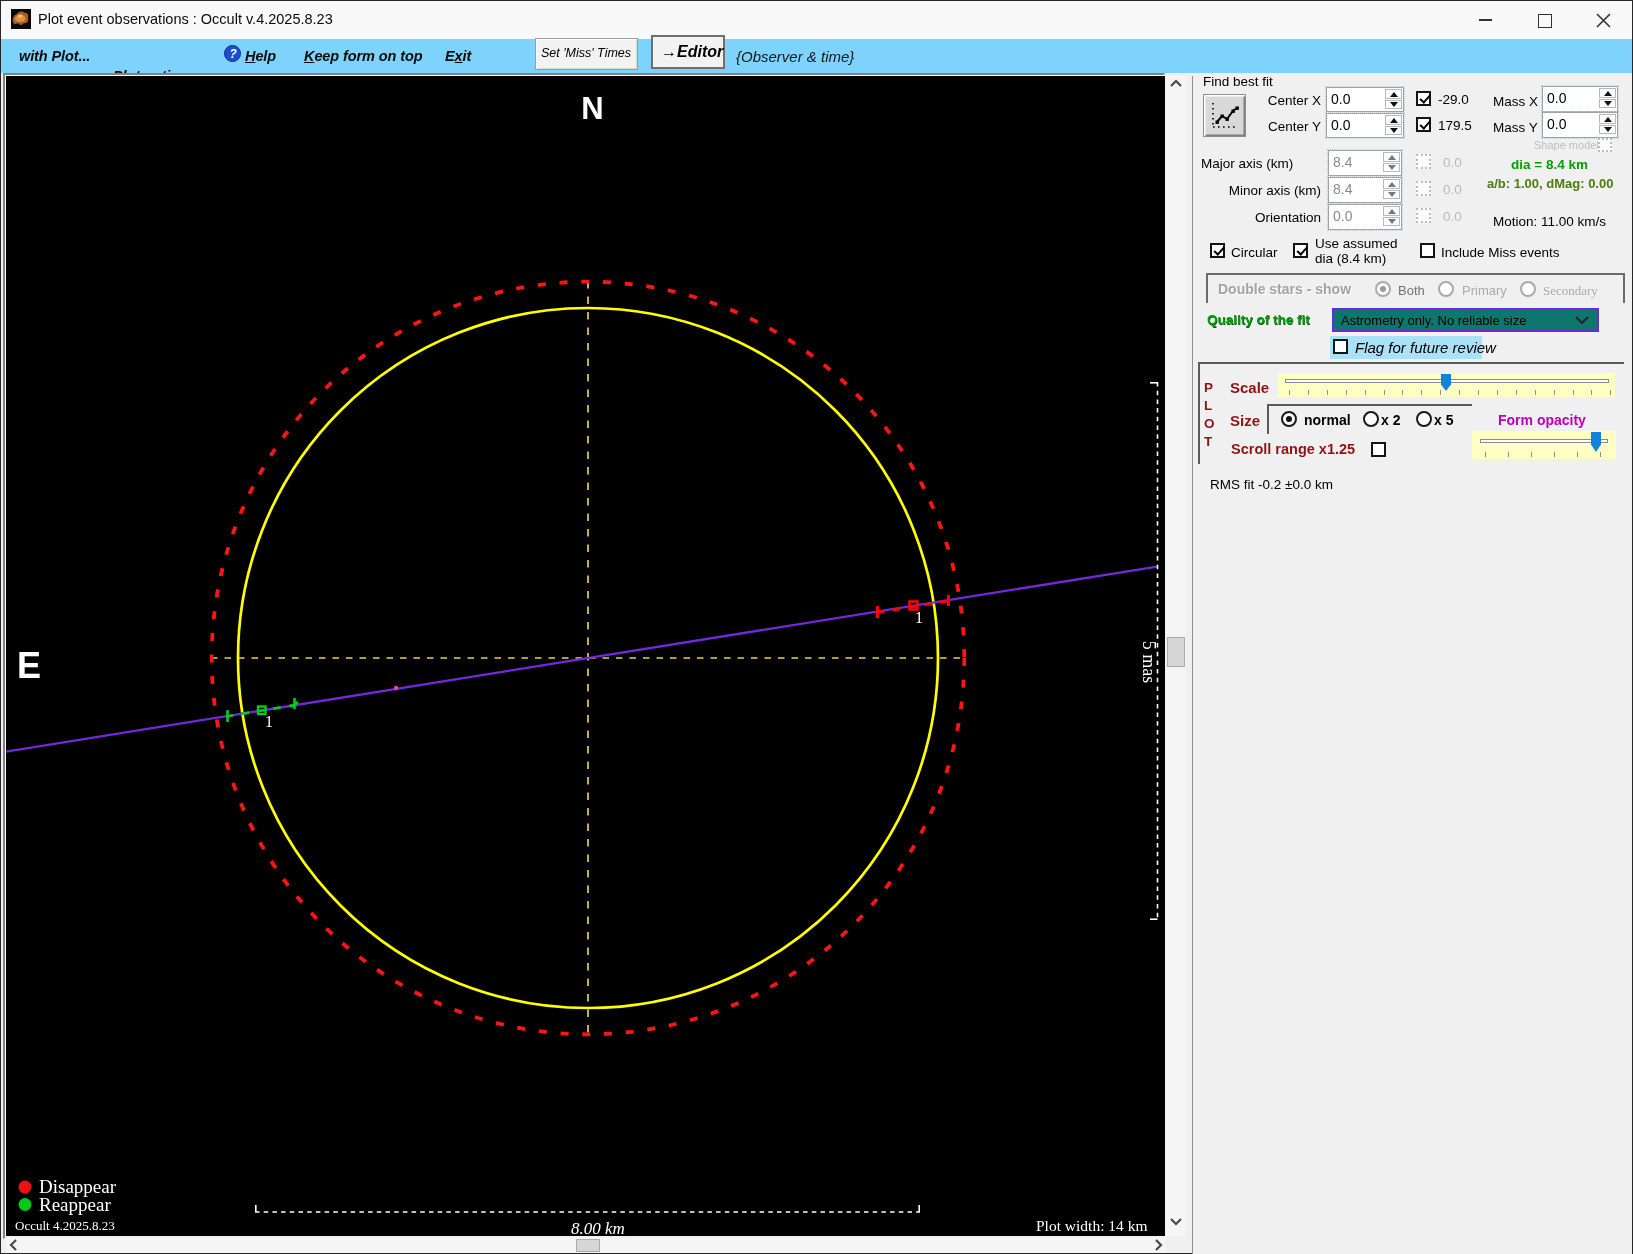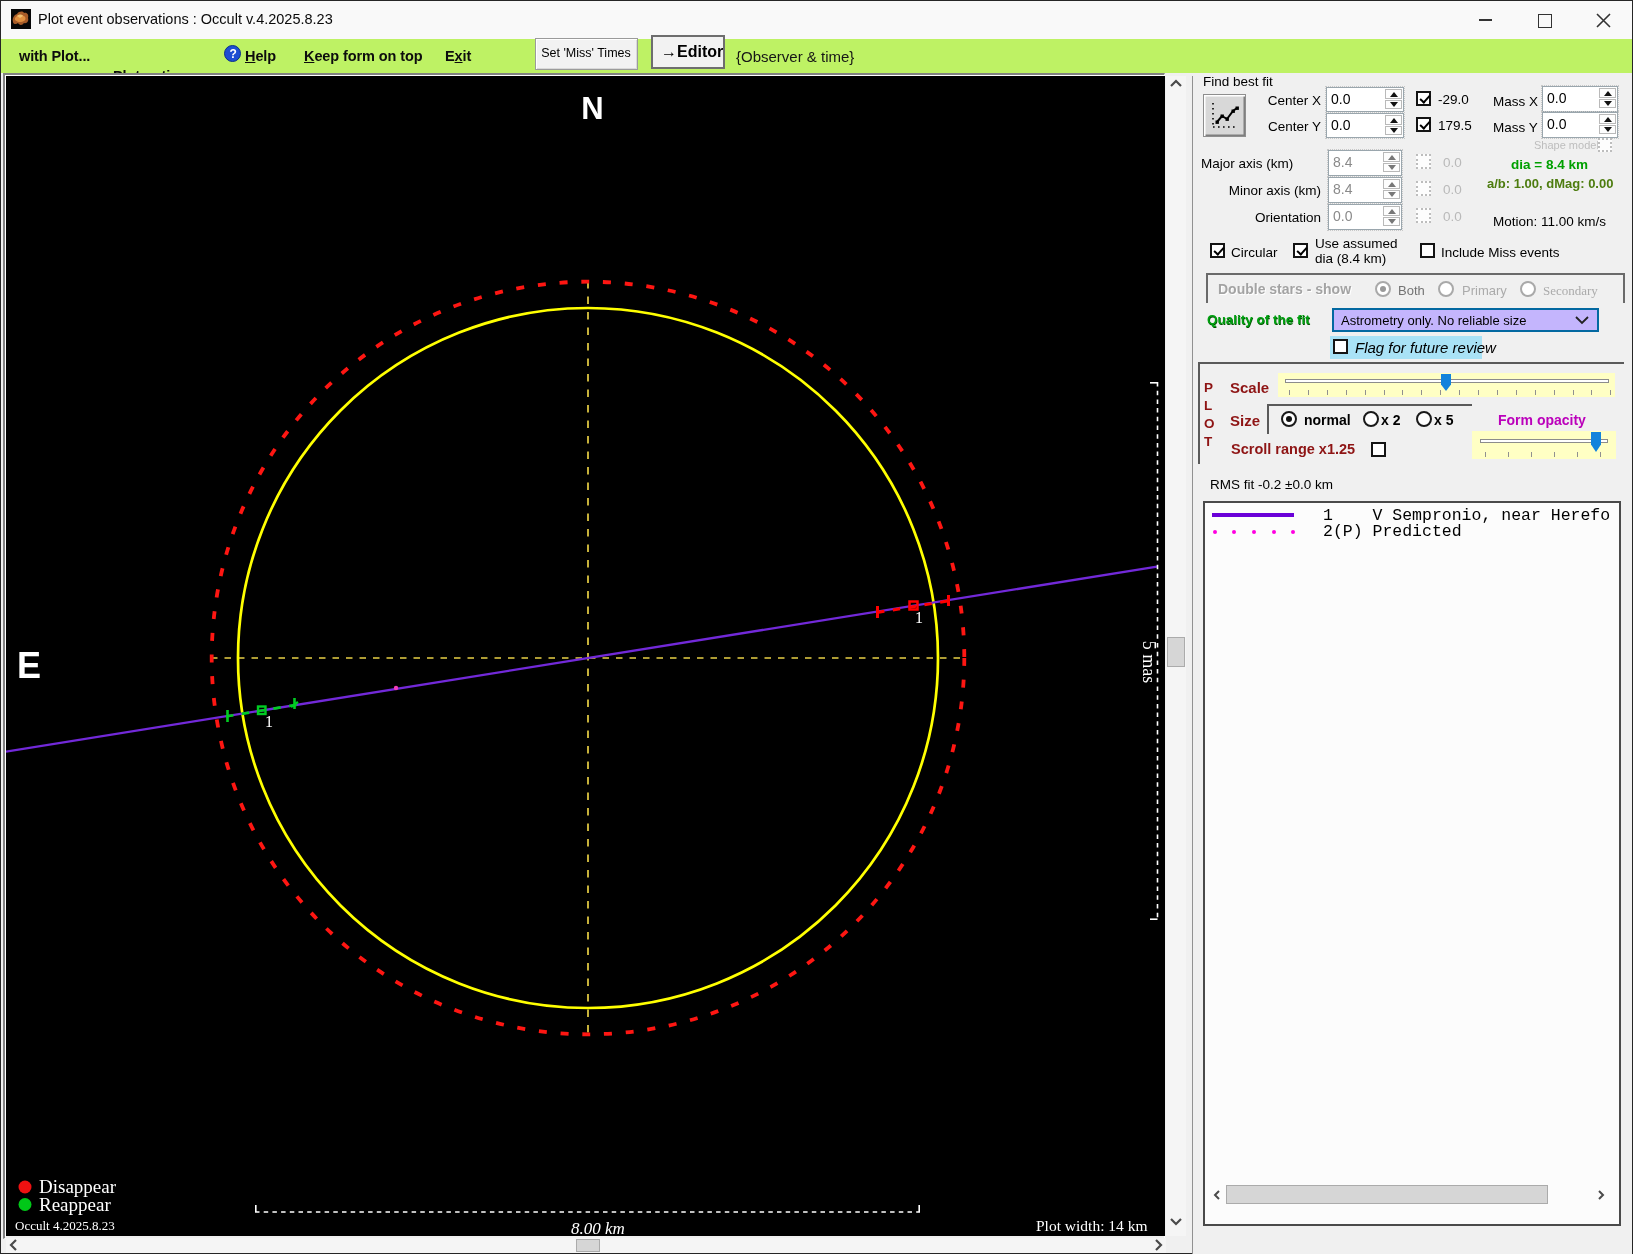--- a/index.html
+++ b/index.html
@@ -2,21 +2,21 @@
 <html><head>
 <meta charset="utf-8">
 <style>
   html,body{margin:0;padding:0;}
   body{width:1633px;height:1254px;position:relative;background:#F0F0F0;
        font-family:"Liberation Sans",sans-serif;overflow:hidden;}
   .abs{position:absolute;}
   #frame{position:absolute;left:0;top:0;width:1631px;height:1252px;border:1px solid #262626;}
   
   #titlebar{left:1px;top:1px;width:1631px;height:38px;background:#F9F9F9;}
-  #menubar{left:1px;top:39px;width:1631px;height:34px;background:#bef264;}
+  #menubar{left:1px;top:39px;width:1631px;height:34px;background:#7dd3fc;font-style:italic;}
   .mitem{position:absolute;top:9px;font-size:14.5px;font-weight:600;color:#0d0d0d;white-space:nowrap;letter-spacing:-0.1px;}
   
   #plotbox{left:3px;top:73px;width:1187px;height:1181px;}
   #canvas{position:absolute;left:3px;top:3px;width:1159px;height:1160px;background:#000;}
   
   #panel{left:1193px;top:73px;width:439px;height:1181px;background:#F0F0F0;}
   .lbl{position:absolute;font-size:13.5px;color:#000;white-space:nowrap;}
   .spin{position:absolute;background:#fff;border:1px solid #9aa6ad;outline:1px dotted #c8c8c8;}
   .spin .val{position:absolute;left:4px;top:3px;font-size:14px;color:#000;}
   .spin .btns{position:absolute;right:1px;top:1px;width:17px;display:block;}
@@ -299,21 +299,21 @@
   <div class="rad dis" style="left:182px;top:208px;">
       <span class="dot"></span>
     </div>
   <div class="lbl" style="left:205px;top:210px;color:#737373;font-size:13px;">Both</div>
   <div class="rad dis" style="left:245px;top:208px;"></div>
   <div class="lbl" style="left:269px;top:210px;color:#ababab;font-size:13px;">Primary</div>
   <div class="rad dis" style="left:327px;top:208px;"></div>
   <div class="lbl" style="left:350px;top:210px;color:#ababab;font-size:13px;font-family:Liberation Serif, serif;">Secondary</div>
 
   <div class="lbl" style="left:14px;top:239px;font-size:13.5px;font-weight:bold;color:#00A010;text-shadow:0.6px 0.6px 0 #005000;">Quality of the fit</div>
-  <div class="abs" style="left:139px;top:235px;width:267px;height:24px;background:#c4b5fd;border:2px solid #0369a1;box-sizing:border-box;">
+  <div class="abs" style="left:139px;top:235px;width:267px;height:24px;background:#0f766e;border:2px solid #6d28d9;box-sizing:border-box;">
     <div class="lbl" style="left:7px;top:3px;font-size:13px;">Astrometry only. No reliable size</div>
     <svg class="abs" style="right:8px;top:6px;" width="14" height="9">
         <path d="M1 1 L7 7 L13 1" stroke="#222" stroke-width="1.8" fill="none"></path>
       </svg>
   </div>
 
   <div class="abs" style="left:137px;top:263px;width:152px;height:23px;background:#A9E2F6;"></div>
   <div class="cb" style="left:140px;top:266px;"></div>
   <div class="lbl" style="left:162px;top:266px;font-size:15px;font-style:italic;">Flag for future review</div>
 
@@ -340,31 +340,13 @@
   <div class="lbl" style="left:305px;top:339px;font-size:14px;font-weight:bold;color:#BB00BB;">Form opacity</div>
   <div class="lbl maroon" style="left:38px;top:368px;font-size:14.5px;">Scroll range x1.25</div>
   <div class="cb" style="left:178px;top:369px;"></div>
   <div class="slider" style="left:279px;top:358px;width:144px;height:28px;"></div>
   <div class="groove" style="left:287px;top:366px;width:126px;"></div>
   <div class="thumb" style="left:398px;top:359px;height:20px;"></div>
   <div class="ticks" style="left:292px;top:379px;width:126px;background:repeating-linear-gradient(90deg,#909090 0 1px,transparent 1px 23px);"></div>
 
   <div class="lbl" style="left:17px;top:404px;">RMS fit -0.2 ±0.0 km</div>
 
-  <div class="abs" style="left:10px;top:428px;width:418px;height:725px;background:#FCFCFC;border:2px solid #4a4a4a;box-sizing:border-box;">
-    <div class="abs" style="left:7px;top:10px;width:82px;height:3.5px;background:#6A00D8;"></div>
-    <div class="abs" style="left:118px;top:3px;font-family:'Liberation Mono',monospace;font-size:16.5px;color:#000;white-space:pre;">1    V Sempronio, near Herefo</div>
-    <div class="abs" style="left:8px;top:27px;width:4px;height:4px;border-radius:50%;background:#FF00E0;"></div>
-    <div class="abs" style="left:27px;top:27px;width:4px;height:4px;border-radius:50%;background:#FF00E0;"></div>
-    <div class="abs" style="left:47px;top:27px;width:4px;height:4px;border-radius:50%;background:#FF00E0;"></div>
-    <div class="abs" style="left:67px;top:27px;width:4px;height:4px;border-radius:50%;background:#FF00E0;"></div>
-    <div class="abs" style="left:86px;top:27px;width:4px;height:4px;border-radius:50%;background:#FF00E0;"></div>
-    <div class="abs" style="left:118px;top:19px;font-family:'Liberation Mono',monospace;font-size:16.5px;color:#000;white-space:pre;">2(P) Predicted</div>
-
-    <div class="sarr" style="left:6px;top:686px;"><svg width="12" height="12">
-          <path d="M8 2 L4 6 L8 10" stroke="#4a4a4a" stroke-width="2" fill="none"></path>
-        </svg></div>
-    <div class="sthumb" style="left:21px;top:682px;width:322px;height:19px;"></div>
-    <div class="sarr" style="left:390px;top:686px;"><svg width="12" height="12">
-          <path d="M4 2 L8 6 L4 10" stroke="#4a4a4a" stroke-width="2" fill="none"></path>
-        </svg></div>
-  </div>
 </div>
 
 </body></html>

